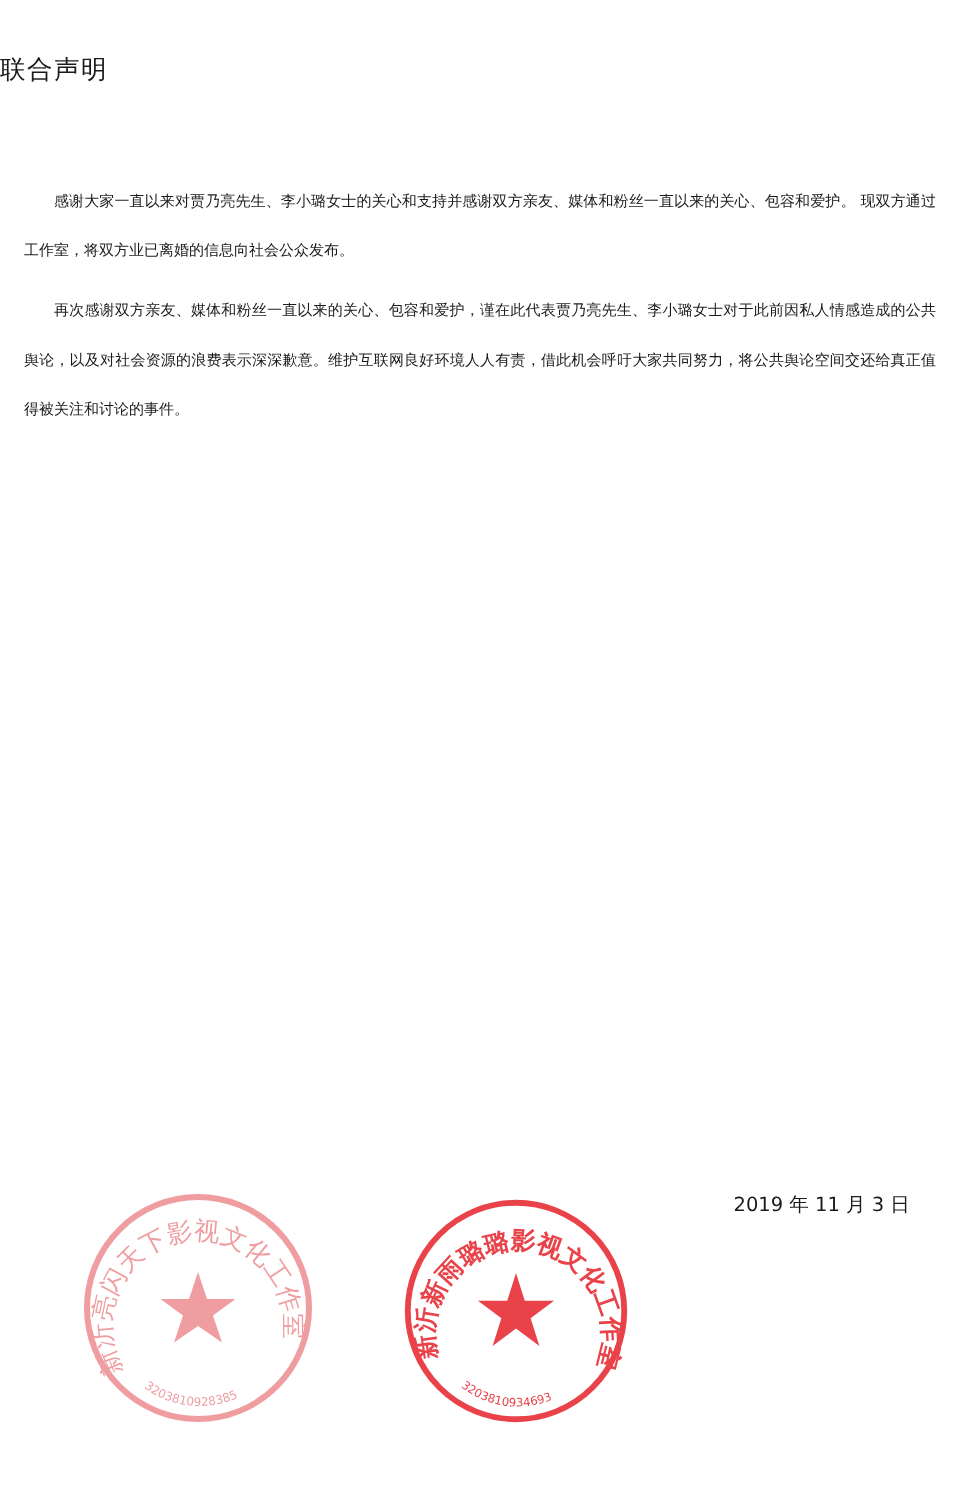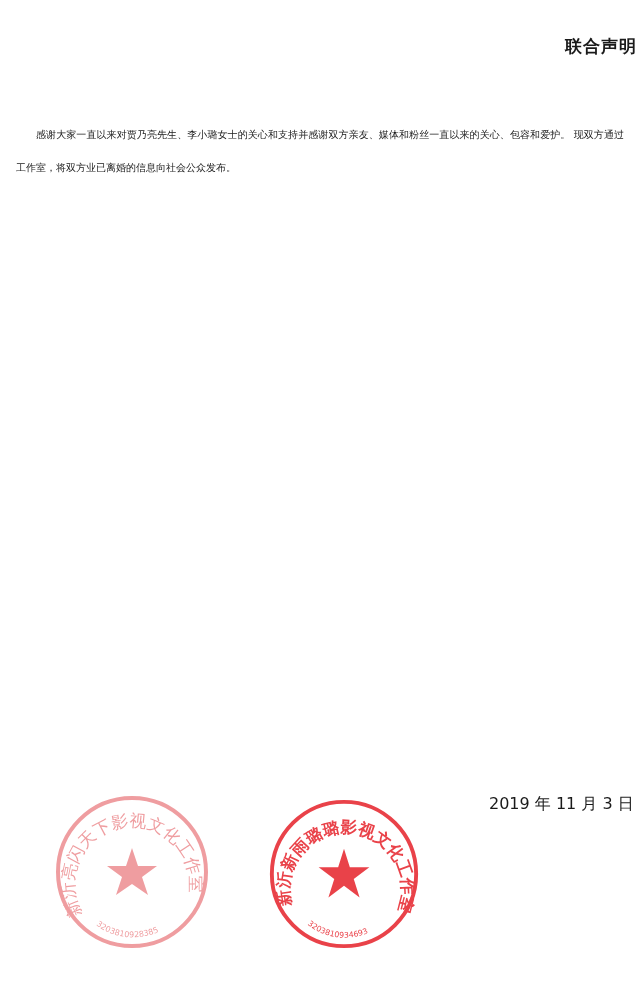--- a/index.html
+++ b/index.html
@@ -3,41 +3,42 @@
   <meta charset="utf-8">
   <style>
     html, body { margin: 0; padding: 0; }
     body {
       width: 637px; height: 1000px; background: #ffffff;
       font-family: "DejaVu Sans", "Liberation Sans", sans-serif;
       color: #1a1a1a; position: relative; overflow: hidden;
     }
     .title {
       position: absolute; top: 35px; left: 0; width: 637px;
-      text-align: right; font-size: 17px; font-weight: bold; letter-spacing: 1px;
+      text-align: left; font-size: 17px; font-weight: normal; letter-spacing: 1px;
     }
     .body-text {
       position: absolute; top: 118px; left: 16px; width: 608px;
       font-size: 10px; line-height: 33px;
     }
     .para { margin: 0 0 7px 0; text-indent: 2em; text-align: justify; word-break: break-all; }
     .date {
-      position: absolute; top: 794px; left: 489px; font-size: 16px; white-space: nowrap;
+      position: absolute; top: 794px; left: 489px; font-size: 13px; white-space: nowrap;
     }
     .seal { position: absolute; }
     .seal1 { left: 52px; top: 792px; width: 160px; height: 160px; opacity: 0.72; }
     .seal2 { left: 266px; top: 796px; width: 156px; height: 156px; opacity: 0.92; }
   </style>
 </head>
 <body>
 
 <div class="title">联合声明</div>
 
 <div class="body-text">
   <p class="para">感谢大家一直以来对贾乃亮先生、李小璐女士的关心和支持并感谢双方亲友、媒体和粉丝一直以来的关心、包容和爱护。 现双方通过工作室，将双方业已离婚的信息向社会公众发布。</p>
+  <p class="para">再次感谢双方亲友、媒体和粉丝一直以来的关心、包容和爱护，谨在此代表贾乃亮先生、李小璐女士对于此前因私人情感造成的公共舆论，以及对社会资源的浪费表示深深歉意。维护互联网良好环境人人有责，借此机会呼吁大家共同努力，将公共舆论空间交还给真正值得被关注和讨论的事件。</p>
 </div>
 
 <div class="date">2019 年 11 月 3 日</div>
 
 <svg class="seal seal1" viewBox="0 0 160 160">
   <defs>
     <path id="arc1" d="M 30 122 A 58 58 0 1 1 132 118"></path>
     <path id="arc1b" d="M 38 128 A 62 62 0 0 0 126 126"></path>
   </defs>
   <circle cx="80" cy="80" r="74" fill="none" stroke="#e9787c" stroke-width="4"></circle>

